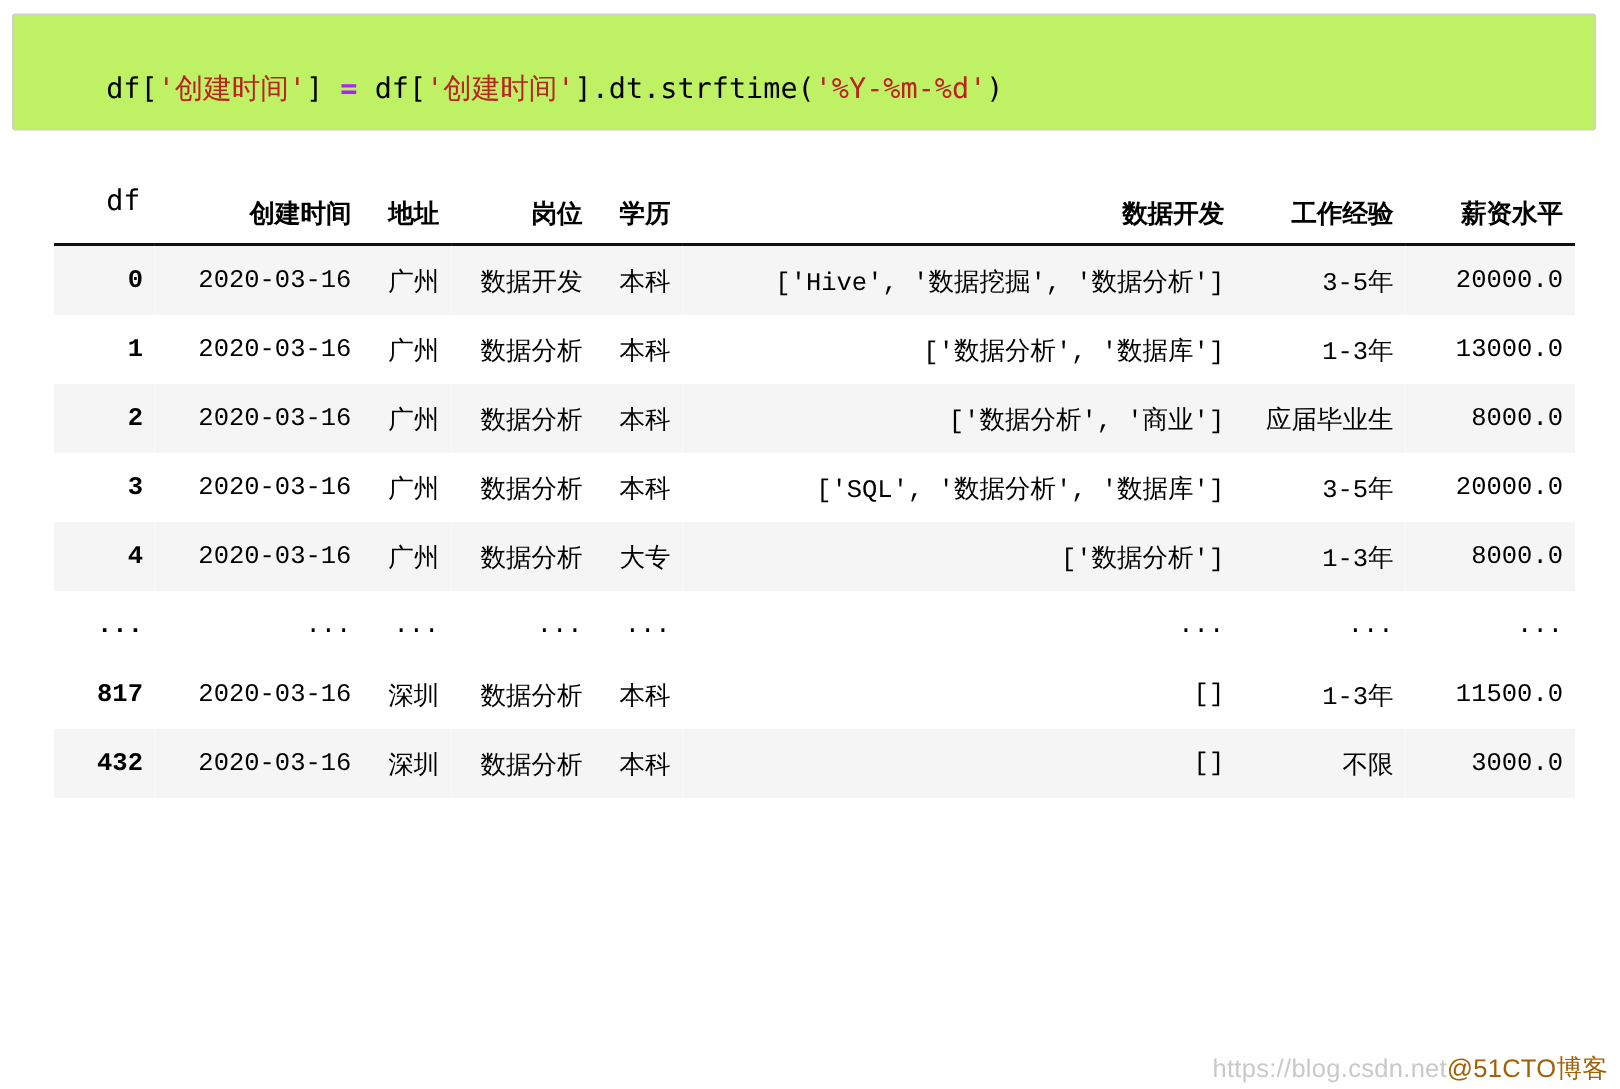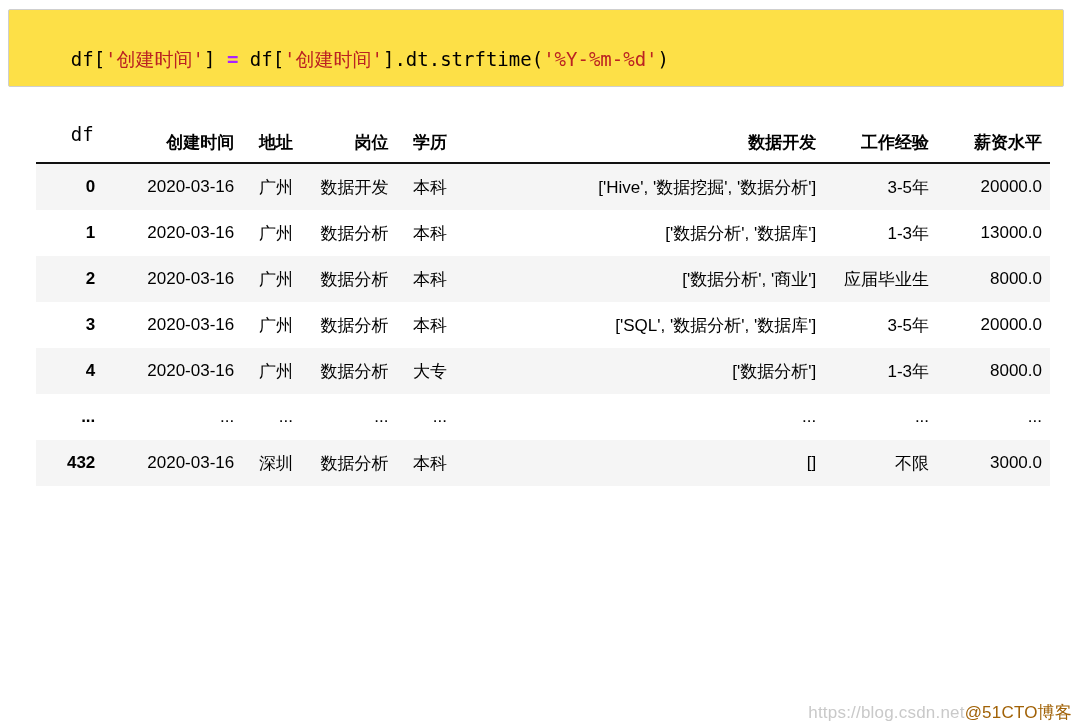--- a/index.html
+++ b/index.html
@@ -15,21 +15,21 @@
     position: relative;
   }
 
   
   #code-cell {
     position: absolute;
     left: 8px;
     top: 9px;
     width: 1056px;
     height: 78px;
-    background: #fde047;
+    background: #bef264;
     border: 1px solid #cfcfcf;
     border-radius: 2px;
     box-sizing: border-box;
     padding: 12px 0 0 16px;
   }
   .code-line {
     font-family: "DejaVu Sans Mono", "Liberation Mono", monospace;
     font-size: 19px;
     line-height: 25px;
     color: #000000;
@@ -45,20 +45,21 @@
     position: absolute;
     left: 0px;
     top: 112px;
     width: 1080px;
   }
   table.dataframe {
     border-collapse: collapse;
     margin-left: 36px;
     width: 1014px;
     table-layout: fixed;
+    font-family: Liberation Mono, monospace;
   }
   table.dataframe th,
   table.dataframe td {
     font-size: 17px;
     color: #000000;
     padding: 0 8px;
     height: 46px;
     vertical-align: middle;
     text-align: right;
     white-space: nowrap;
@@ -191,20 +192,30 @@
         <tr class="even">
           <th>...</th>
           <td>...</td>
           <td>...</td>
           <td>...</td>
           <td>...</td>
           <td>...</td>
           <td>...</td>
           <td>...</td>
         </tr>
+        <tr class="even">
+          <th>817</th>
+          <td>2020-03-16</td>
+          <td>深圳</td>
+          <td>数据分析</td>
+          <td>本科</td>
+          <td>[]</td>
+          <td>1-3年</td>
+          <td>11500.0</td>
+        </tr>
         <tr class="odd">
           <th>432</th>
           <td>2020-03-16</td>
           <td>深圳</td>
           <td>数据分析</td>
           <td>本科</td>
           <td>[]</td>
           <td>不限</td>
           <td>3000.0</td>
         </tr>

